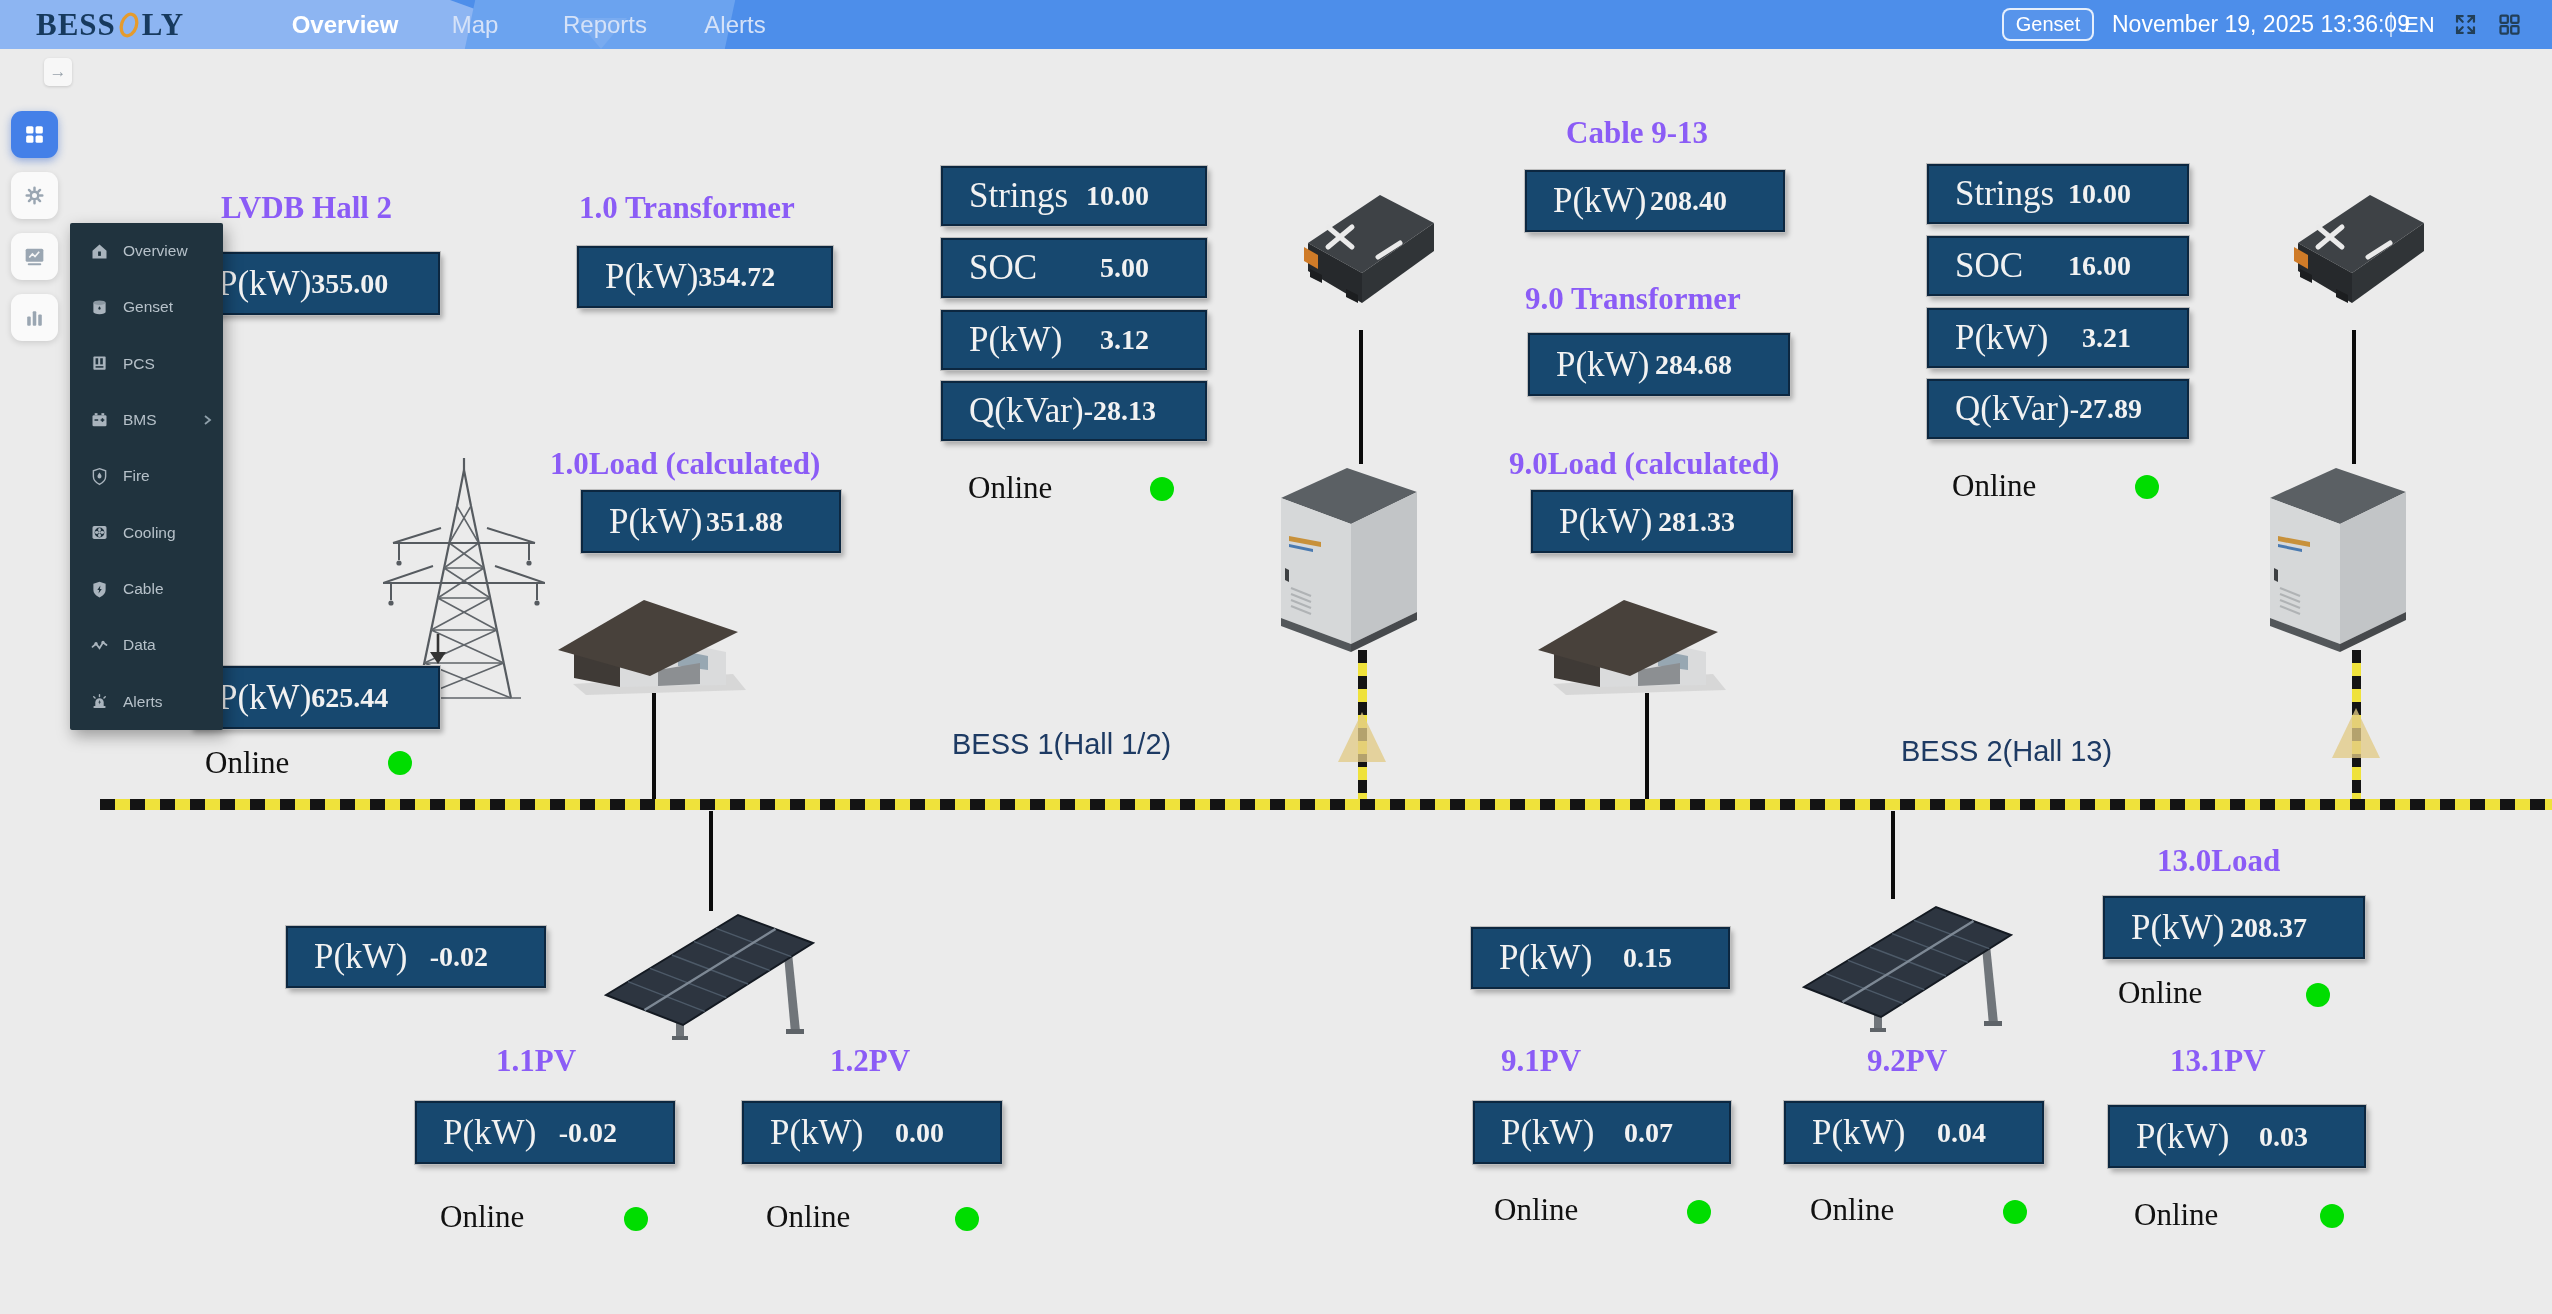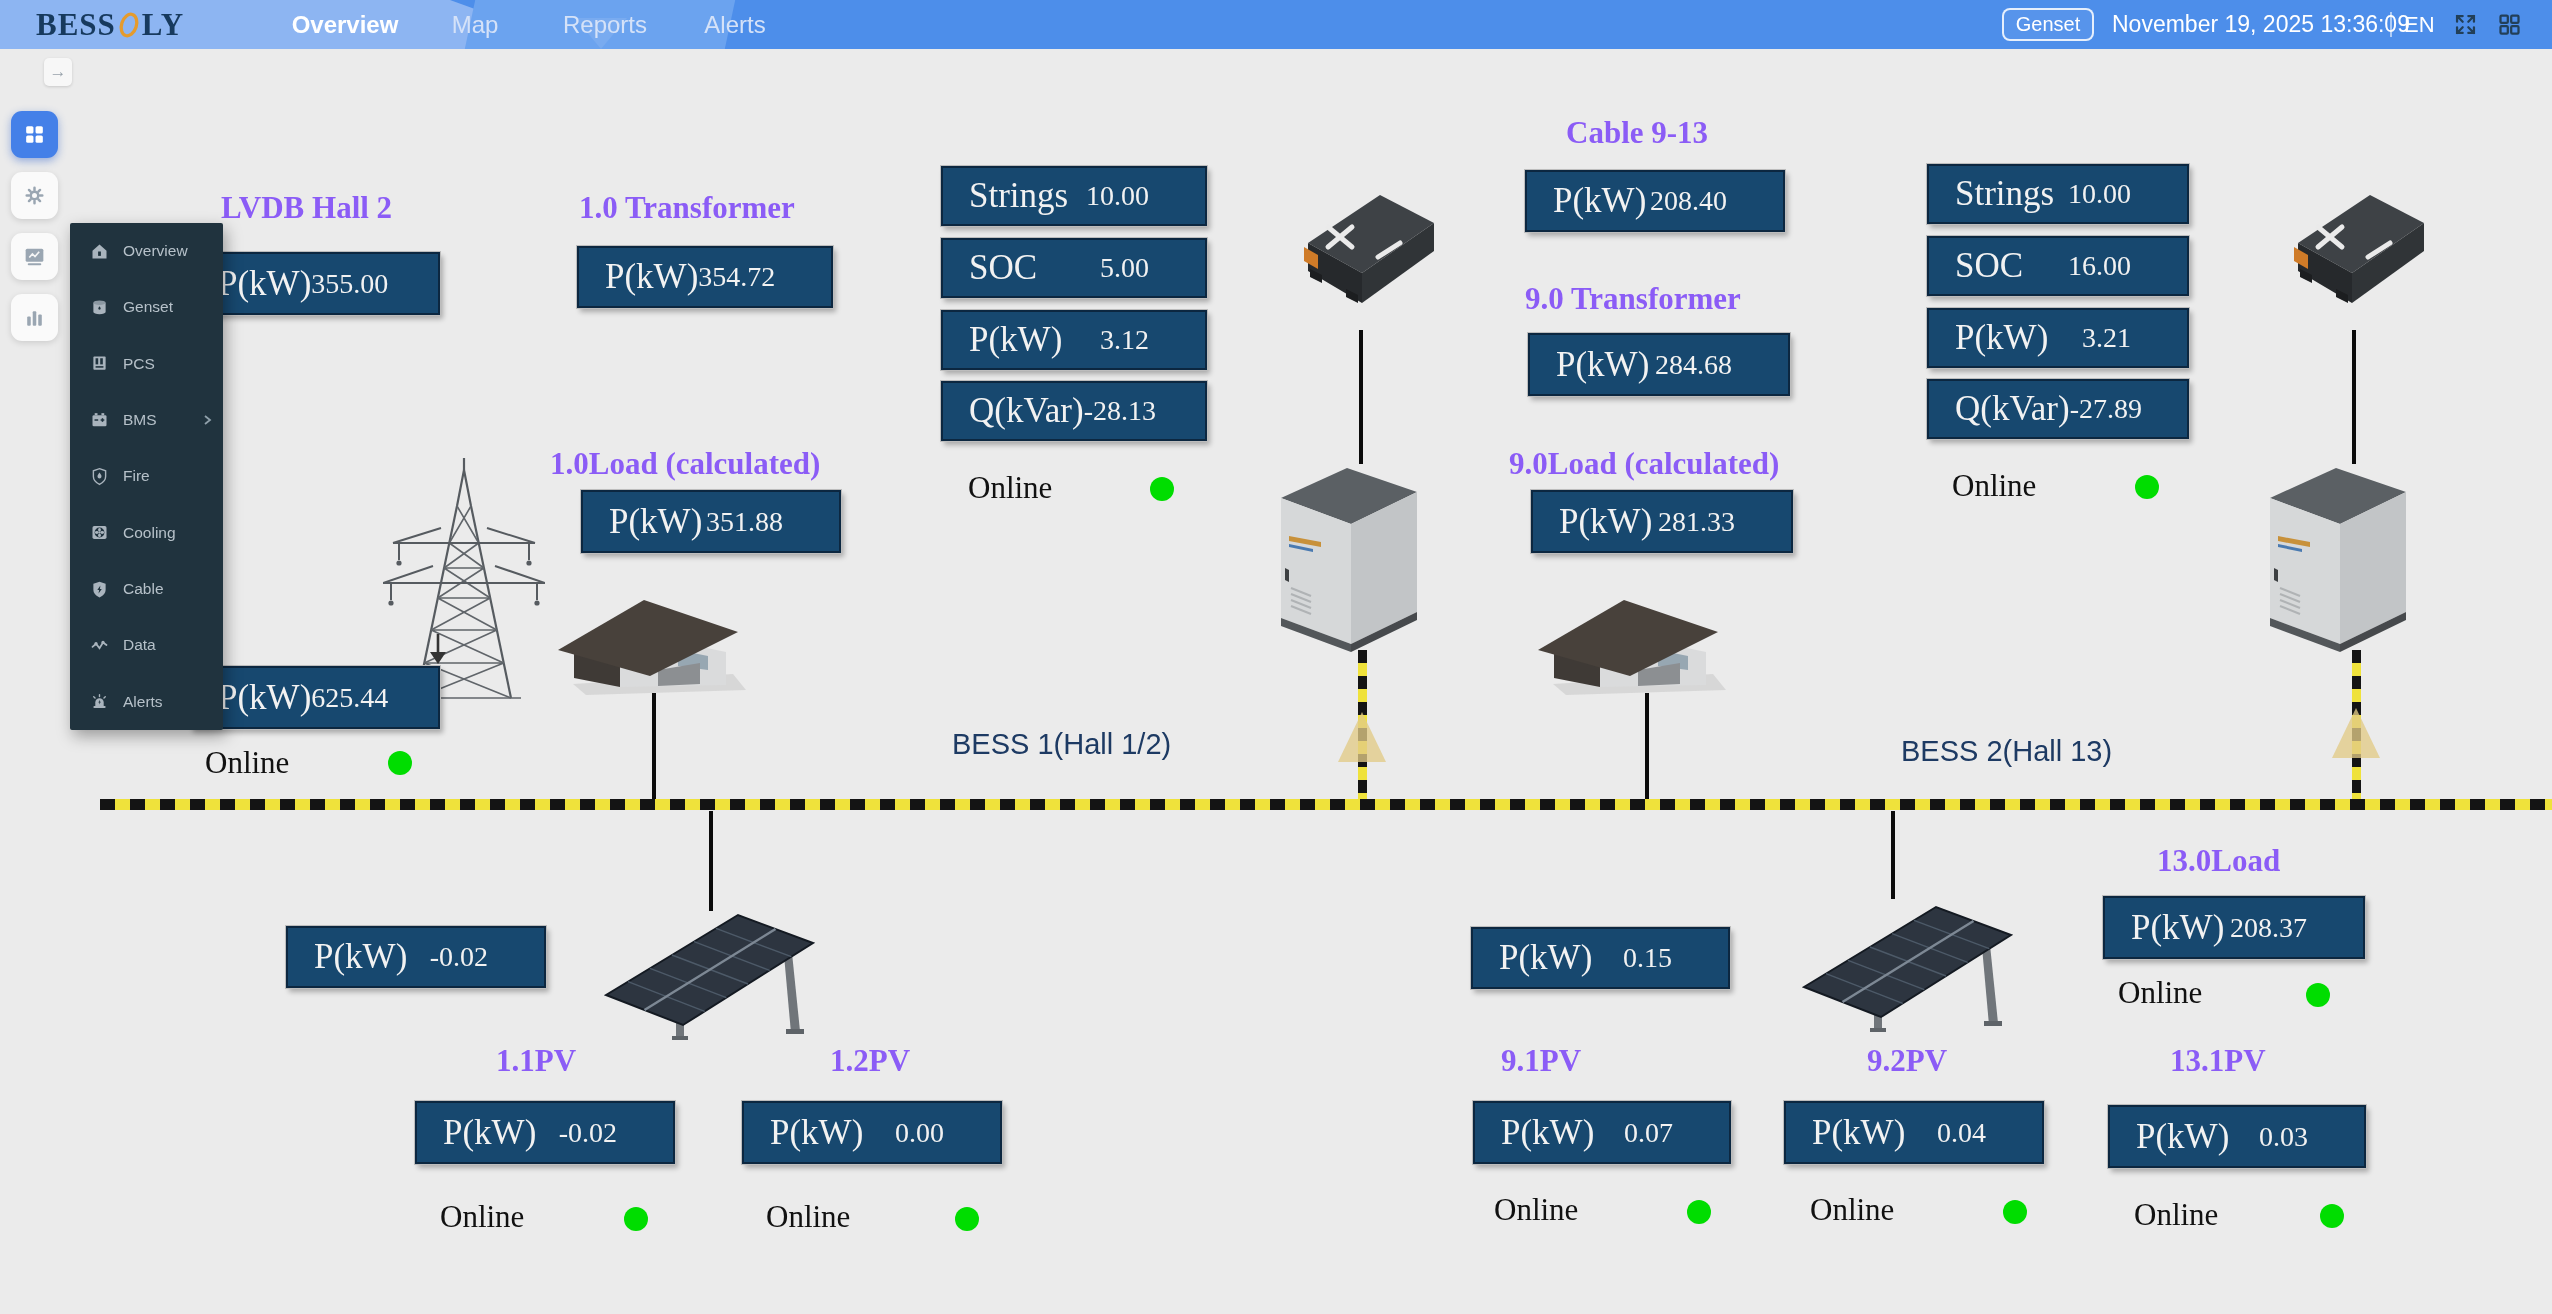--- a/index.html
+++ b/index.html
@@ -46,21 +46,21 @@
   .sitem { flex:1; display:flex; align-items:center; padding-left:19px; gap:13px; color:#b6c1c9;
          font-size:15.5px; cursor:pointer; position:relative; }
   .sitem svg { width:21px; height:21px; flex:none; }
   .sitem .chev { position:absolute; right:10px; width:12px; height:12px; }
 
   
   .mbox { position:absolute; background:#17486f; border:2px solid #0c2740; outline:1px solid #bdbdbd;
           box-shadow:3px 4px 5px rgba(0,0,0,.28); display:flex; align-items:center;
           padding:0 26px; font-family:"Liberation Serif",serif; color:#f2f2f2; z-index:1; }
   .mbox .mlabel { font-size:35px; }
-  .mbox .mval  { font-size:28px; font-weight:400; margin-left:auto; margin-right:30px; }
+  .mbox .mval  { font-size:28px; font-weight:700; margin-left:auto; margin-right:30px; }
   .ntitle { position:absolute; font-family:"Liberation Serif",serif; font-weight:700; font-size:31px;
           color:#8b5cf6; white-space:nowrap; z-index:2; }
   .status { position:absolute; font-family:"Liberation Serif",serif; font-size:31px; color:#111; z-index:2; }
   .dot { position:absolute; width:24px; height:24px; border-radius:50%; background:#00dd00; z-index:2; }
   .bess-label { position:absolute; font-family:"Liberation Sans",sans-serif; font-size:29px; color:#1d3a63; z-index:2; }
   .vline { position:absolute; width:4px; background:#0b0b0b; }
   #busbar { position:absolute; left:100px; top:799px; width:2452px; height:11px;
           background:repeating-linear-gradient(90deg,#141414 0 15px,#efe23b 15px 30px); }
   .vstripe { position:absolute; width:9px;
           background:repeating-linear-gradient(180deg,#141414 0 13px,#efe23b 13px 26px); }

